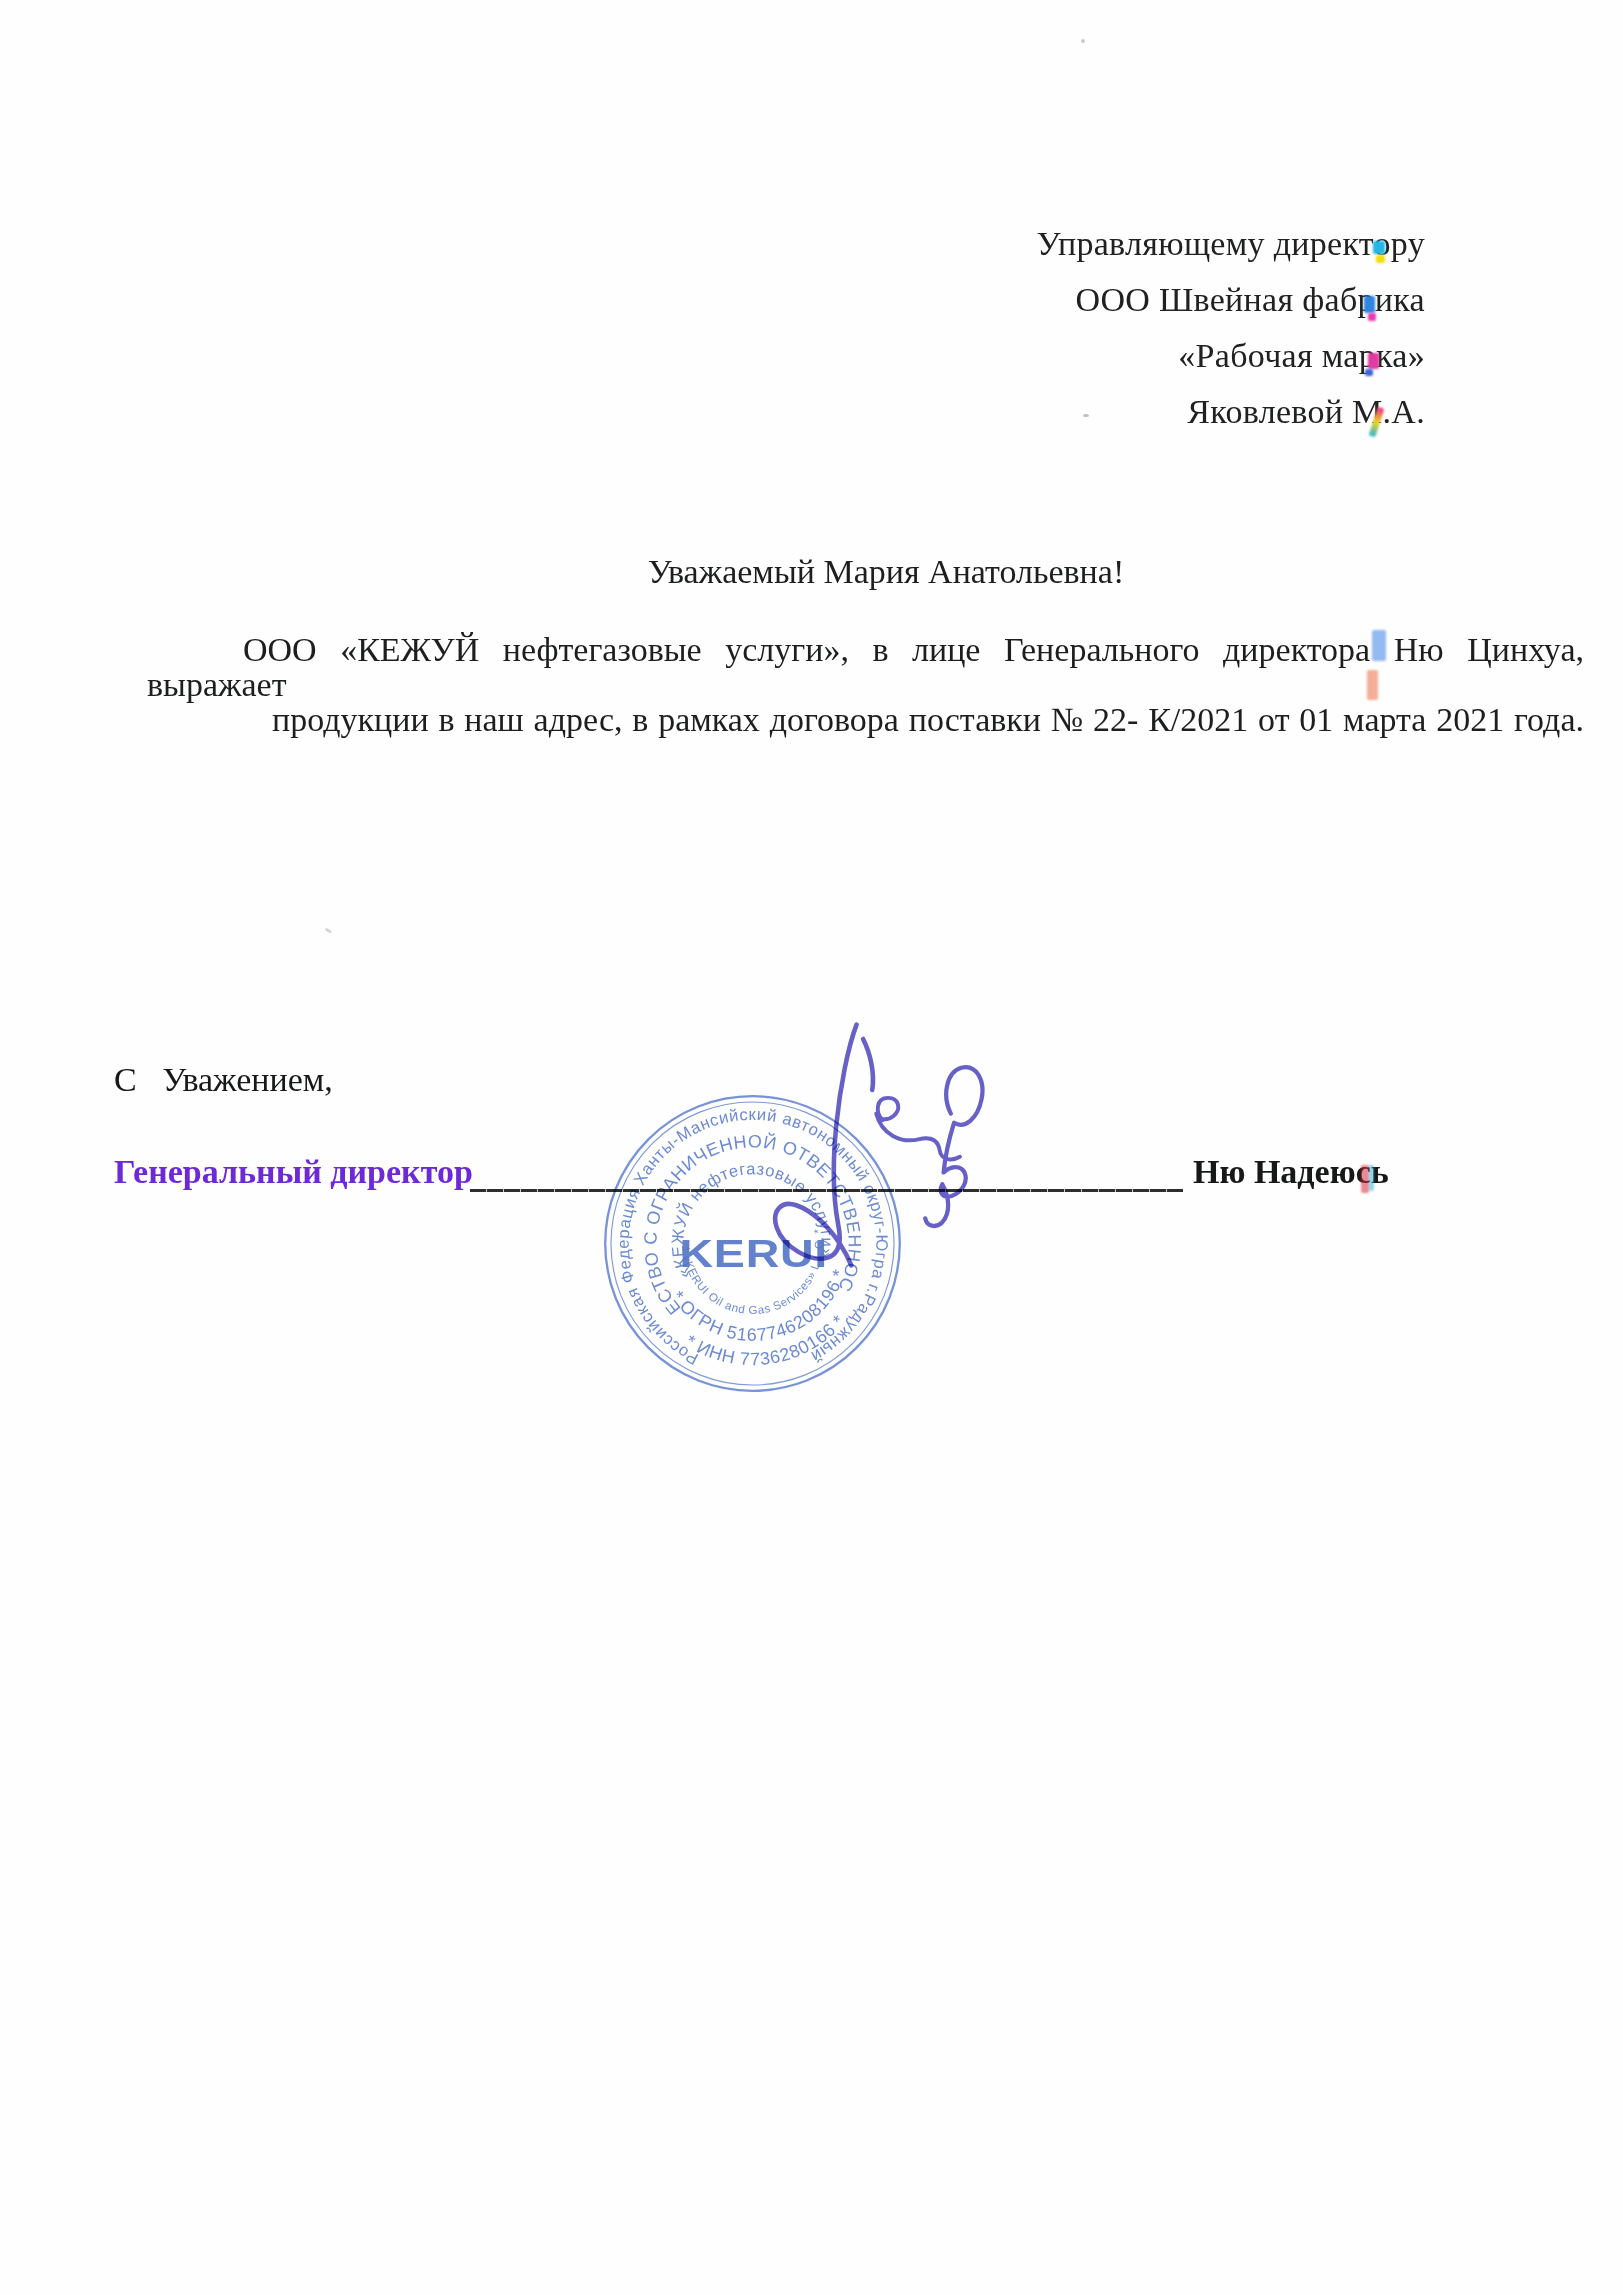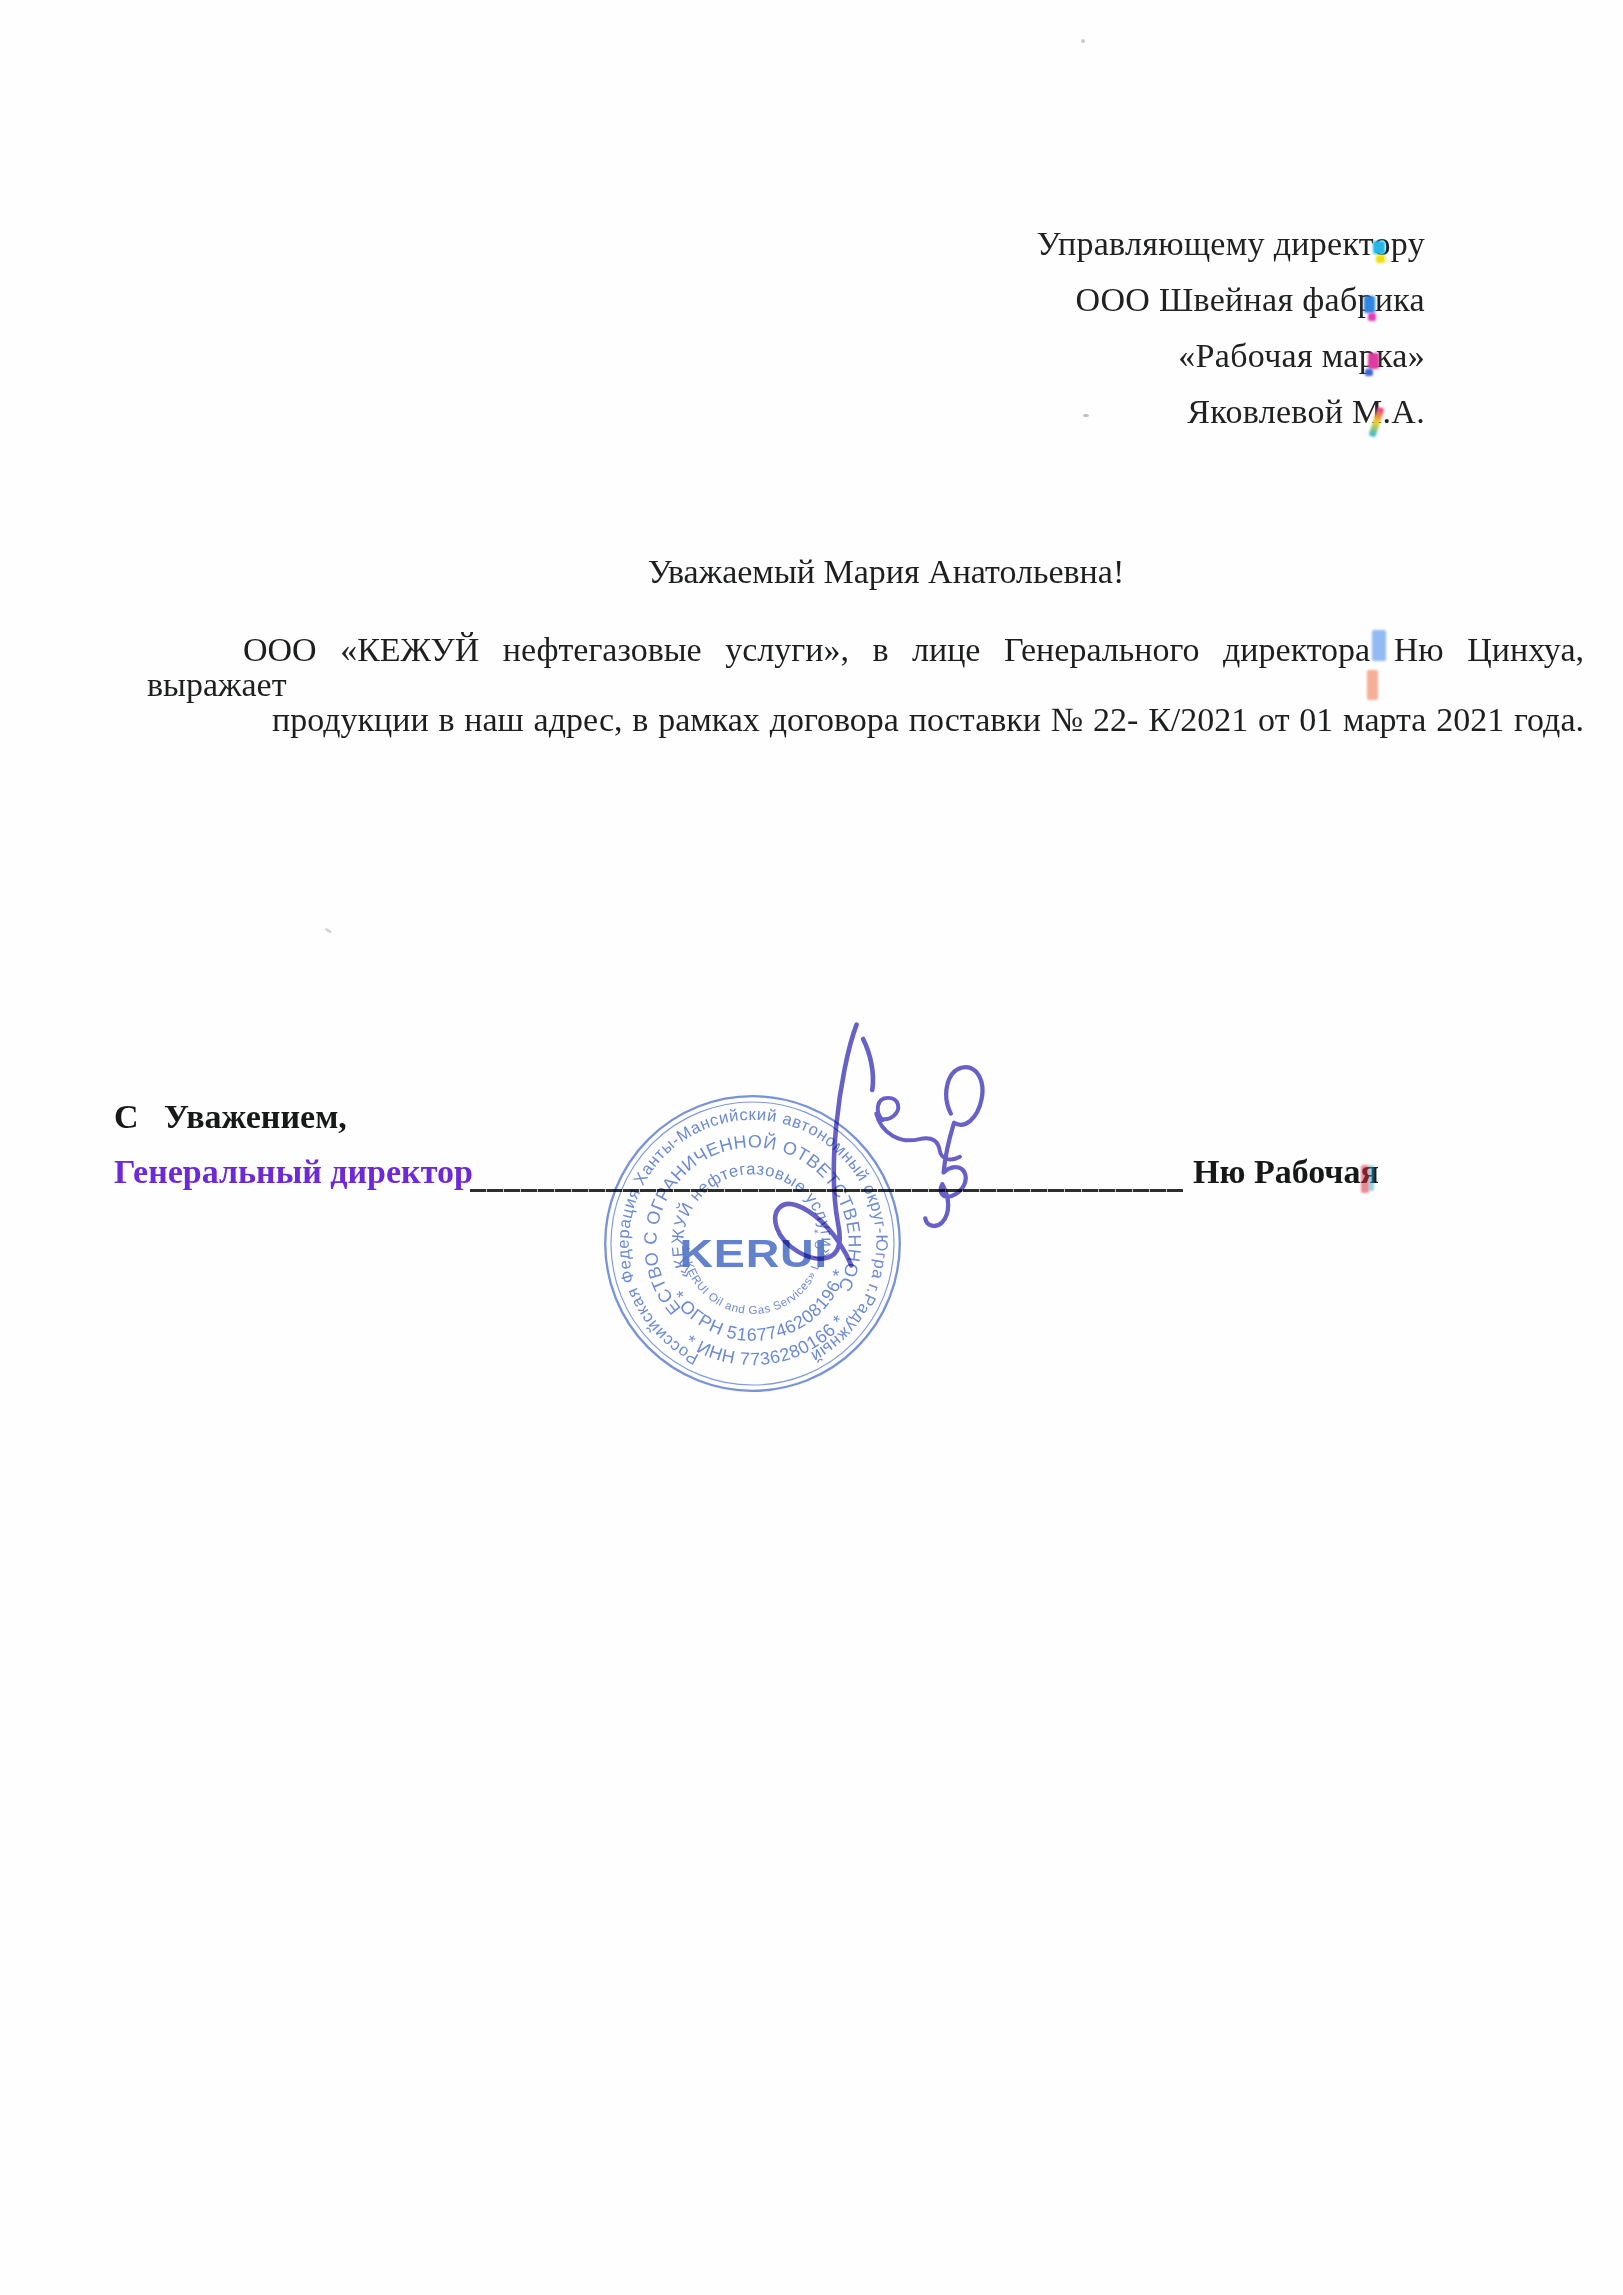--- a/index.html
+++ b/index.html
@@ -32,21 +32,21 @@
     margin-left: 33px;
   }
   .body-line.j { text-align: justify; text-align-last: justify; }
   .body-line.first { text-indent: 96px; }
   .body-line.last { text-align: right; }
   .closing {
     top: 814px; left: 114px; width: 1437px;
     font-size: 34px; line-height: 41px;
     text-indent: 96px;
   }
-  .regards  { top: 1098px; left: 114px; font-size: 34px; font-weight: bold; color: #171918; white-space: pre; }
+  .regards  { top: 1061px; left: 114px; font-size: 34px; font-weight: normal; color: #171918; white-space: pre; }
   .sig-title{ top: 1153px; left: 114px; font-size: 34px; font-weight: bold; color: #6d28d9; white-space: nowrap; }
   .sig-name { top: 1153px; left: 1193px; font-size: 34px; font-weight: bold; color: #171918; white-space: nowrap; }
   .sig-line {
     top: 1189px; left: 470px; width: 713px; height: 2.6px;
     background: repeating-linear-gradient(90deg, #2d2f2e 0 16.4px, rgba(45,47,46,0.25) 16.4px 17px);
   }
 
   .stamp-svg {
     left: 602px; top: 1093px; width: 301px; height: 301px;
     mix-blend-mode: multiply;
@@ -91,21 +91,21 @@
 
   <div class="abs body-text">
     <div class="body-line j first">ООО «КЕЖУЙ нефтегазовые услуги», в лице Генерального директора Ню Цинхуа, выражает</div>
     <div class="body-line last">продукции в наш адрес, в рамках договора поставки № 22- К/2021 от 01 марта 2021 года.</div>
   </div>
 
 
   <div class="abs regards">С   Уважением,</div>
   <div class="abs sig-title">Генеральный директор</div>
   <div class="abs sig-line"></div>
-  <div class="abs sig-name">Ню Рабочая</div>
+  <div class="abs sig-name">Ню Надеюсь</div>
 
   <svg class="abs stamp-svg" viewBox="0 0 470 470" xmlns="http://www.w3.org/2000/svg">
     <defs>
       <path id="p-outer" d="M 211.5 426.6 A 193 193 0 1 1 258.5 43.4 A 193 193 0 1 1 211.5 426.6" fill="none"></path>
       <path id="p-outer-bot" d="M 56.5 300 A 190 190 0 0 0 413.5 300" fill="none"></path>
       <path id="p-mid-top" d="M 112.1 321 A 150 150 0 1 1 357.9 321" fill="none"></path>
       <path id="p-mid-bot" d="M 85.3 261.4 A 152 152 0 0 0 384.7 261.4" fill="none"></path>
       <path id="p-in-top" d="M 141.5 289 A 108 108 0 1 1 328.5 289" fill="none"></path>
       <path id="p-in-bot" d="M 126.7 215.9 A 110 110 0 1 0 343.3 215.9" fill="none"></path>
     </defs>

